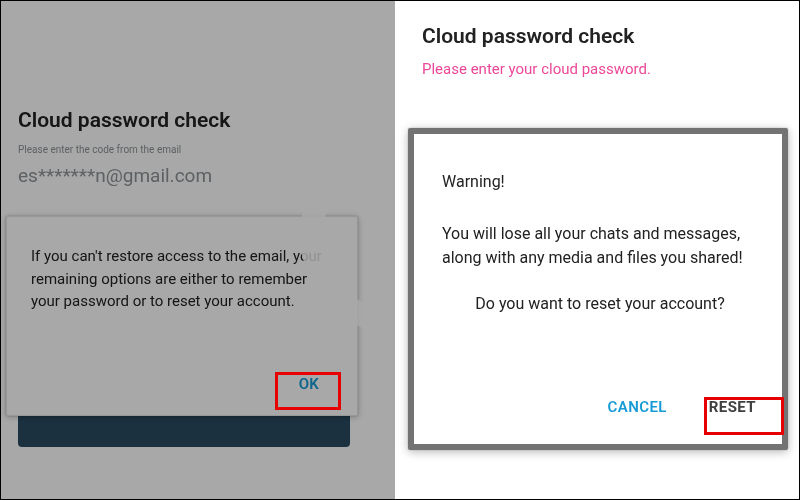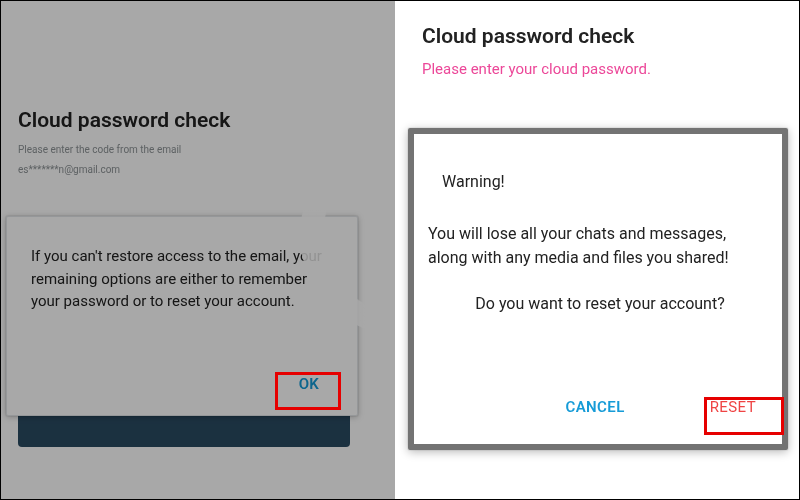--- a/index.html
+++ b/index.html
@@ -35,21 +35,21 @@
     position: absolute;
     left: 18px;
     top: 144px;
     font-size: 10px;
     color: #8d9396;
   }
   .left-sub2 {
     position: absolute;
     left: 18px;
     top: 164px;
-    font-size: 10px;
+    font-size: 19px;
     color: #8d9396;
   }
   
   .left-dark-strip {
     position: absolute;
     left: 18px;
     top: 407px;
     width: 332px;
     height: 40px;
     background: #2a4b62;
@@ -160,60 +160,59 @@
   }
   .right-dialog .warn-title {
     position: absolute;
     left: 28px;
     top: 38px;
     font-size: 16px;
     color: #222;
   }
   .right-dialog .warn-body {
     position: absolute;
-    left: 14px;
+    left: 28px;
     top: 88px;
     right: 24px;
     font-size: 16px;
     line-height: 1.5;
     color: #222;
   }
   .right-dialog .warn-question {
     position: absolute;
     left: 28px;
     top: 160px;
     right: 24px;
     font-size: 16px;
     color: #222;
     text-align: center;
   }
   .right-dialog .btn-row {
     position: absolute;
     right: 22px;
     bottom: 22px;
     display: flex;
-    gap: 44px;
+    gap: 34px;
     align-items: center;
   }
   .cancel-btn {
     color: #169bd7;
     font-weight: 600;
     font-size: 15px;
     letter-spacing: 0.4px;
     cursor: pointer;
     padding: 6px 4px;
   }
   .reset-btn {
-    color: #ef4444;
-    font-weight: 400;
+    color: #404040;
+    font-weight: 700;
     font-size: 15px;
     letter-spacing: 0.4px;
     cursor: pointer;
     padding: 6px 4px;
-    margin-left: 33px;
   }
   .highlight-box-reset {
     position: absolute;
     border: 3px solid #e60000;
     box-sizing: border-box;
   }
 
   
   .frame {
     position: absolute;

